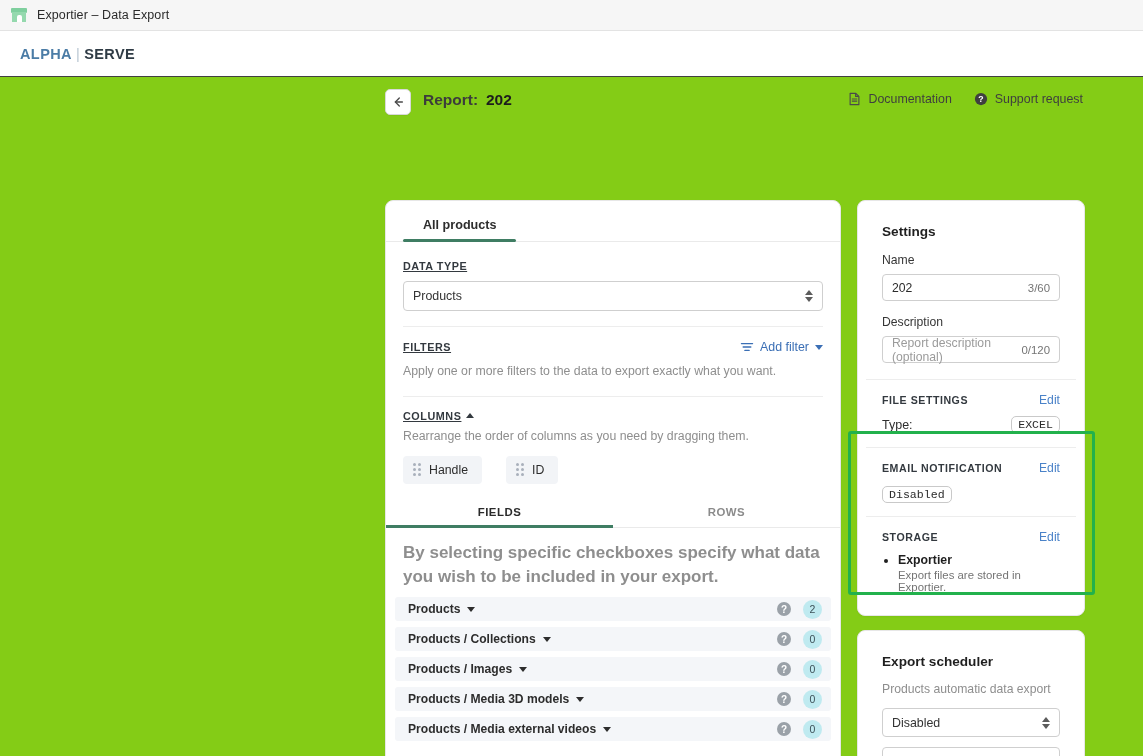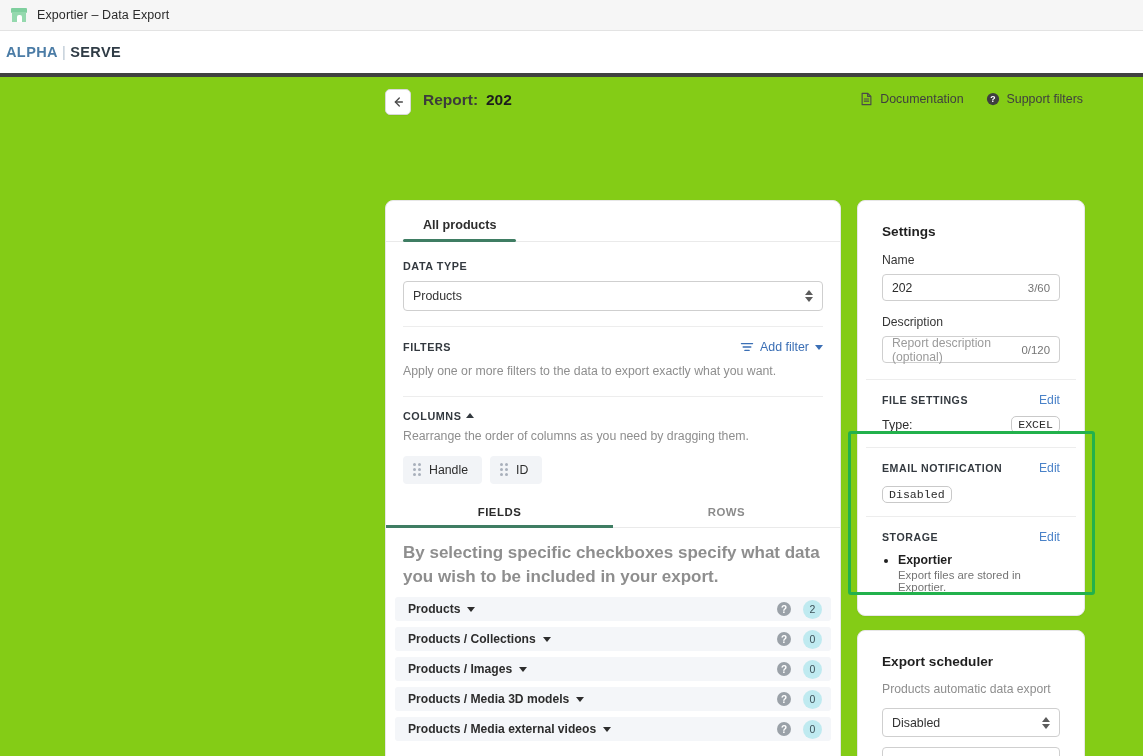--- a/index.html
+++ b/index.html
@@ -31,22 +31,22 @@
   }
   .favicon .door {
     position: absolute; left: 6px; top: 8px; width: 5px; height: 7px;
     background: #ffffff; border-radius: 2px 2px 0 0;
   }
   .tab-title { font-size: 12.5px; color: #2b2b2b; letter-spacing: .1px; text-align: center; }
 
   
   .app-header {
     height: 46px; background: #ffffff;
-    border-bottom: 4px solid #404040;
-    display: flex; align-items: center; padding-left: 6px;
+    border-bottom: 1px solid #404040;
+    display: flex; align-items: center; padding-left: 20px;
   }
   .logo { font-size: 14.5px; font-weight: bold; letter-spacing: .4px; display: flex; align-items: center; }
   .logo .alpha { color: #4b7ca6; }
   .logo .bar { color: #b9c6d2; margin: 0 4px; font-weight: 400; }
   .logo .serve { color: #2f3b45; }
 
   
   .page { position: relative; height: 679px; background: #84cc16; }
 
   .page-head {
@@ -115,21 +115,21 @@
     position: relative;
   }
   .tab-item.active::after {
     content: ""; position: absolute; left: 0; right: 0; bottom: -1px;
     height: 3px; background: #3f7d63; border-radius: 2px;
   }
 
   .sect { padding: 0 17px; }
   .sect-label {
     font-size: 10.8px; font-weight: bold; letter-spacing: .55px;
-    color: #33393f; text-transform: uppercase;
+    color: #33393f; text-transform: uppercase; text-decoration: underline;
   }
   .sect-sub { font-size: 12.3px; color: #8e8e8e; margin-top: 9px; line-height: 1.45; }
 
   .select-box {
     margin-top: 9px; height: 30px; border: 1px solid #cfcfcf; border-radius: 4px;
     background: #fff; display: flex; align-items: center; padding: 0 9px;
     font-size: 12.4px; color: #333; position: relative; cursor: pointer;
   }
   .stepper {
     position: absolute; right: 9px; top: 50%; transform: translateY(-50%);
@@ -146,21 +146,21 @@
     display: flex; align-items: center; gap: 6px;
     font-size: 12.4px; color: #3b6fb5; cursor: pointer;
   }
 
   .caret-u {
     display: inline-block; width: 0; height: 0; margin-left: 5px;
     border-left: 4px solid transparent; border-right: 4px solid transparent;
     border-bottom: 5px solid #33393f; vertical-align: 2px;
   }
 
-  .chips { display: flex; gap: 8px; margin-top: 10px; }
+  .chips { display: flex; gap: 24px; margin-top: 10px; }
   .chip {
     height: 28px; background: #f2f4f7; border-radius: 4px;
     display: flex; align-items: center; gap: 8px;
     padding: 0 14px 0 10px; font-size: 12.3px; color: #2d2d2d; cursor: grab;
   }
   .grip { display: grid; grid-template-columns: 3px 3px; gap: 2px; }
   .grip span { width: 3px; height: 3px; background: #a9b0bb; border-radius: 50%; }
 
   .sub-tabs {
     margin-top: 22px; display: flex; border-bottom: 1px solid #eaeaea;
@@ -284,21 +284,21 @@
           <path d="M8.3 1.6 V5 H11.8" fill="none" stroke="#4a4a4a" stroke-width="1.3"></path>
           <path d="M4 8 H10 M4 10.4 H10" stroke="#4a4a4a" stroke-width="1.2"></path>
         </svg>
         <span>Documentation</span>
       </div>
       <div class="head-link">
         <svg width="14" height="14" viewBox="0 0 16 16">
           <circle cx="8" cy="8" r="7" fill="#3f3f3f"></circle>
           <text x="8" y="11.6" font-size="10" font-weight="bold" fill="#fff" text-anchor="middle" font-family="Liberation Sans, sans-serif">?</text>
         </svg>
-        <span>Support filters</span>
+        <span>Support request</span>
       </div>
     </div>
   </div>
 
   <div class="card main-card">
 
 
     <div class="tabs-row">
       <div class="tab-item active">All products</div>
     </div>

